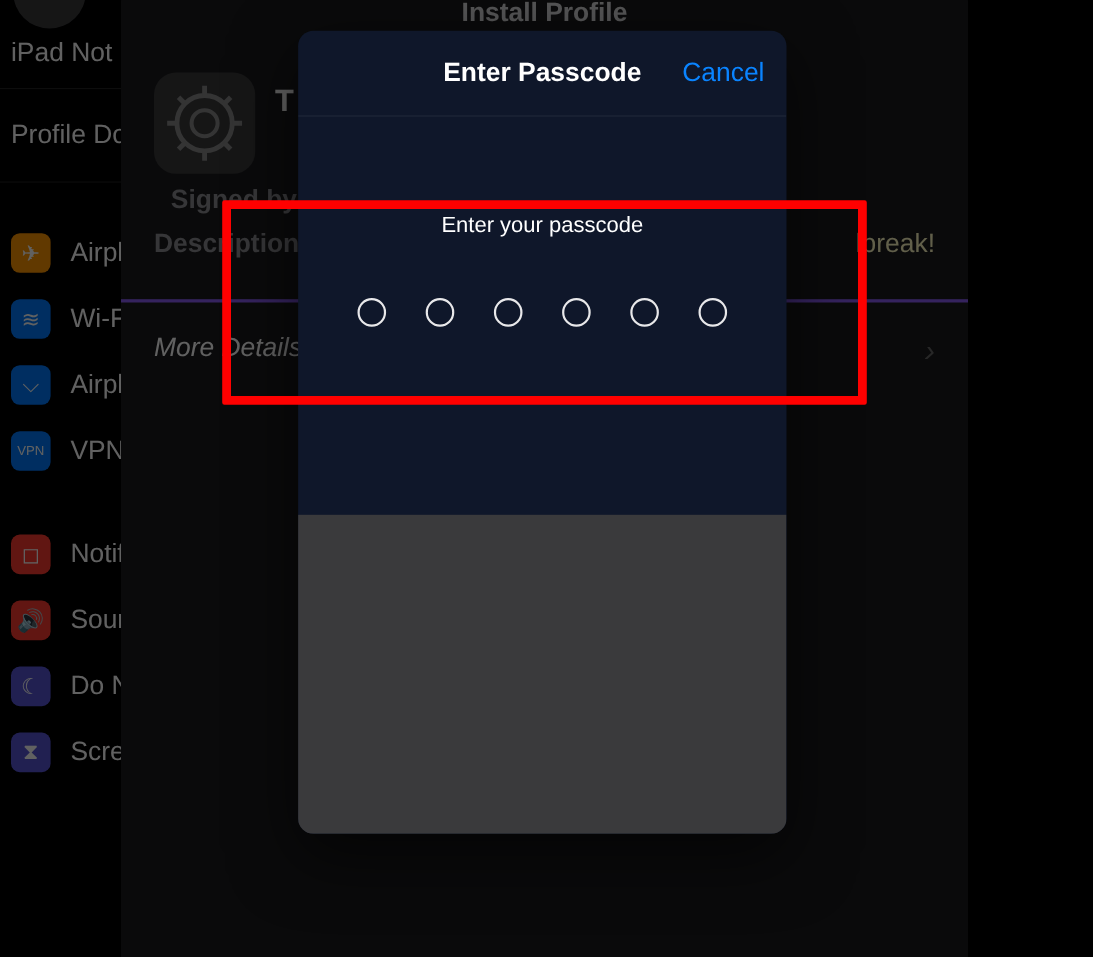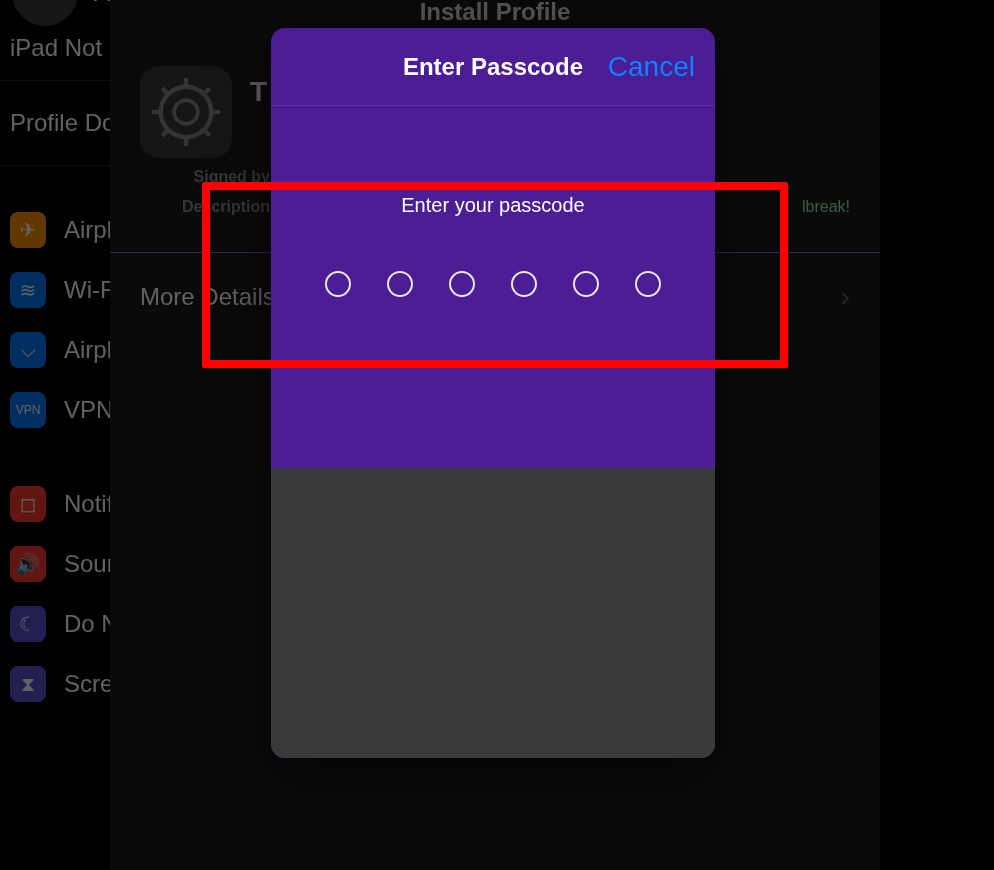--- a/index.html
+++ b/index.html
@@ -79,63 +79,64 @@
   }
   .profile-block { display: flex; padding: 20px 30px 4px 30px; gap: 18px; }
   .gear-tile {
     width: 92px; height: 92px; border-radius: 20px;
     background: #3a3a3c;
     display:flex;align-items:center;justify-content:center;
   }
   .gear-tile svg { width: 74px; height: 74px; }
   .profile-name-col { padding-top: 10px; font-size: 28px; font-weight:600;}
   .meta-row {
-    display:flex; padding: 6px 30px; font-size: 16px; color:#8e8e93;
+    display:flex; padding: 6px 30px; font-size: 24px; color:#8e8e93;
     gap: 20px;
   }
   .meta-row .k { width: 130px; text-align: right; font-weight:600;}
-  .meta-row .v { color:#86efac; }
+  .meta-row .v { color:#fef9c3; }
   .more-details-row {
     margin-top: 30px;
-    border-top:1px solid #8b5cf6;
+    border-top:3px solid #8b5cf6;
     padding: 28px 30px;
-    display:flex; justify-content:space-between; align-items:center;
+    display:flex; justify-content:space-between; 
     font-size: 24px;
+    font-style: italic;
   }
   .chev { color:#666; font-size:28px;}
 
   
   .dim-overlay{
     position:absolute; inset:0;
     background: rgba(0,0,0,0.62);
     width:880px;
   }
 
   
   .passcode-dialog{
     position:absolute;
     left:271px; top:28px;
     width:444px; height:730px;
-    background:#4c1d95;
+    background:#0f172a;
     border-radius:14px;
     box-shadow:0 20px 60px rgba(0,0,0,0.6);
     overflow:hidden;
     display:flex; flex-direction:column;
   }
   .dialog-header{
     position:relative;
     height:78px;
     border-bottom:1px solid rgba(255,255,255,0.08);
     display:flex; align-items:center; justify-content:center;
   }
   .dialog-title{ font-size:24px; font-weight:600; }
   .cancel-btn{
     position:absolute; right:20px; top:0; height:78px;
     display:flex; align-items:center;
-    font-size:28px; color:#0a84ff;
+    font-size:24px; color:#0a84ff;
     background:none; border:none; cursor:pointer;
   }
   .dialog-body{
     flex:0 0 auto;
     padding-top:88px;
   }
   .prompt-text{
     text-align:center; font-size:20px; color:#fff;
   }
   .dots-row{

